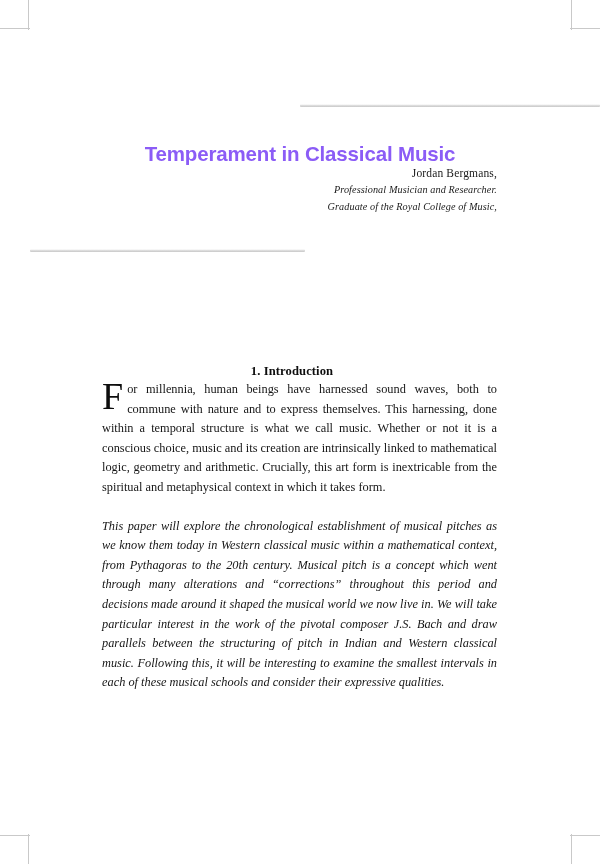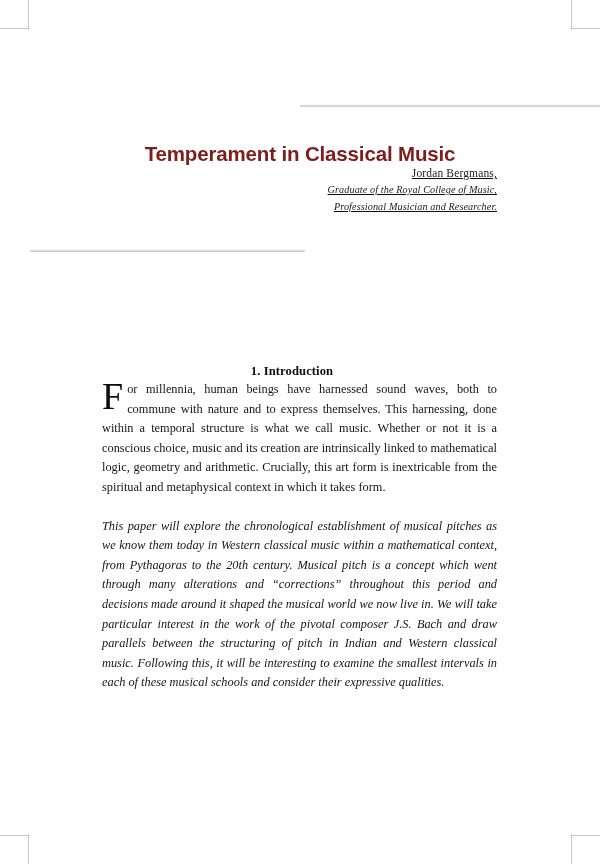--- a/index.html
+++ b/index.html
@@ -79,32 +79,31 @@
   .title {
     position: absolute;
     left: 0;
     right: 0;
     top: 129px;
     text-align: center;
     font-family: "Liberation Sans", "DejaVu Sans", sans-serif;
     font-weight: bold;
     font-size: 20.5px;
     letter-spacing: -0.15px;
-    color: #7f1d1d;
+    color: #8b5cf6;
     line-height: 1.1;
   }
 
   
   .author-block {
     position: absolute;
     right: 103px;
     top: 165px;
     width: 330px;
     text-align: right;
-    text-decoration: underline;
   }
   .author-name {
     font-family: "Liberation Serif", "DejaVu Serif", serif;
     font-size: 11.5px;
     color: #1a1a1a;
     line-height: 1.5;
     letter-spacing: 0.15px;
   }
   .author-aff {
     font-family: "Liberation Serif", "DejaVu Serif", serif;
@@ -181,22 +180,22 @@
     <div class="h"></div>
   </div>
 
   <div class="rule rule-top"></div>
   <div class="rule rule-mid"></div>
 
   <h1 class="title">Temperament in Classical Music</h1>
 
   <div class="author-block">
     <div class="author-name">Jordan Bergmans,</div>
+    <div class="author-aff">Professional Musician and Researcher.</div>
     <div class="author-aff">Graduate of the Royal College of Music,</div>
-    <div class="author-aff">Professional Musician and Researcher.</div>
   </div>
 
   <h2 class="section-heading">1. Introduction</h2>
 
   <div class="body-col">
     <p class="para has-dropcap">For millennia, human beings have harnessed sound waves, both to commune with nature and to express themselves. This harnessing, done within a temporal structure is what we call music. Whether or not it is a conscious choice, music and its creation are intrinsically linked to mathematical logic, geometry and arithmetic. Crucially, this art form is inextricable from the spiritual and metaphysical context in which it takes form.</p>
     <p class="para">This paper will explore the chronological establishment of musical pitches as we know them today in Western classical music within a mathematical context, from Pythagoras to the 20th century. Musical pitch is a concept which went through many alterations and “corrections” throughout this period and decisions made around it shaped the musical world we now live in. We will take particular interest in the work of the pivotal composer J.S. Bach and draw parallels between the structuring of pitch in Indian and Western classical music. Following this, it will be interesting to examine the smallest intervals in each of these musical schools and consider their expressive qualities.</p>
   </div>
 
 </div>

